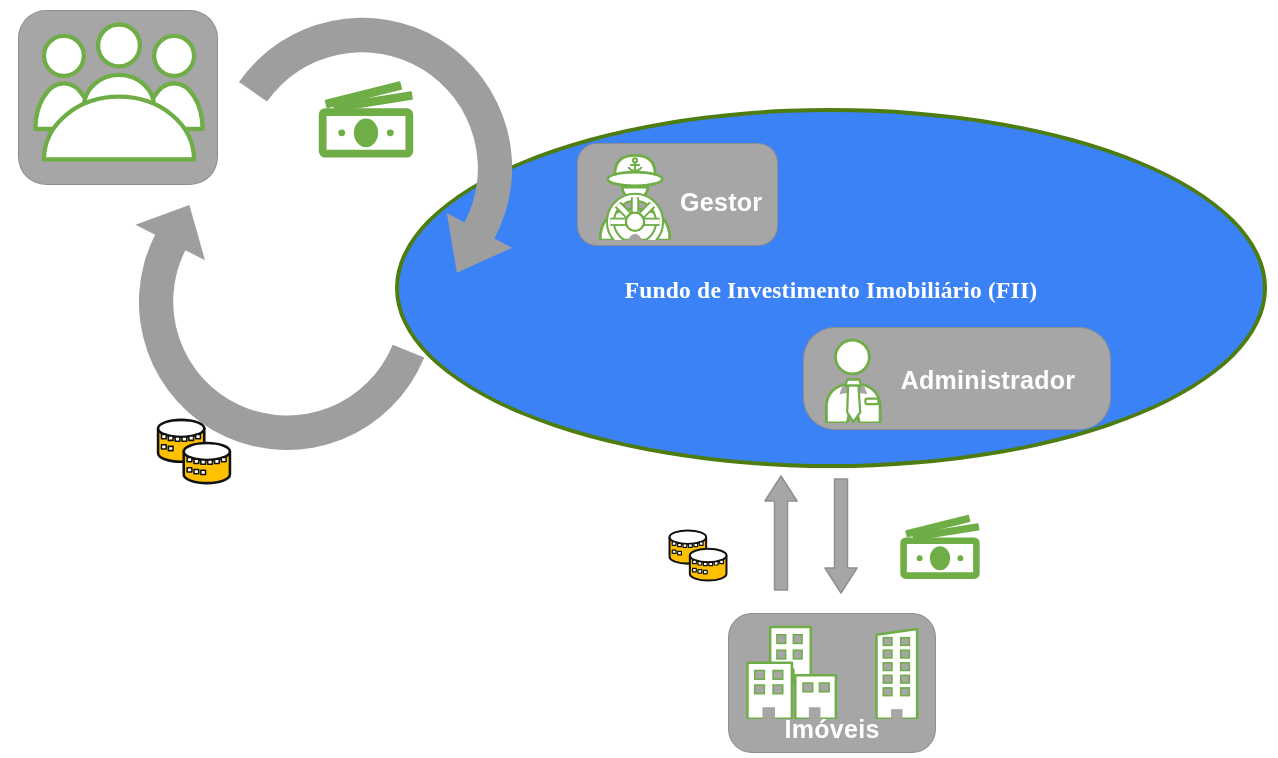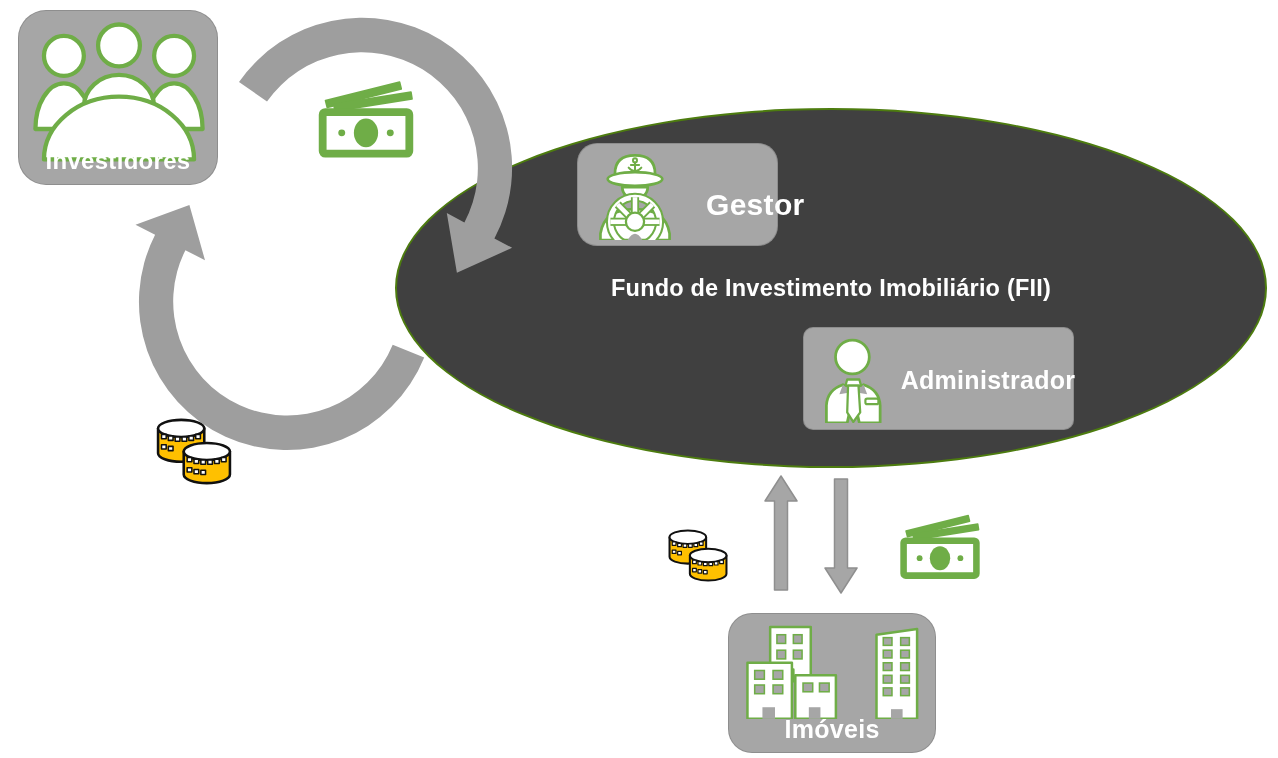--- a/index.html
+++ b/index.html
@@ -1,21 +1,21 @@
 <!DOCTYPE html>
 <html><head>
 <meta charset="utf-8">
 <style>
   html,body{margin:0;padding:0;background:#fff;}
   .canvas{position:relative;width:1278px;height:758px;background:#fff;overflow:hidden;
           font-family:"Liberation Sans",sans-serif;}
   .abs{position:absolute;}
   .node{background:#A6A6A6;border:1px solid rgba(0,0,0,0.14);box-sizing:border-box;}
   .node-label{color:#fff;font-weight:bold;letter-spacing:0.3px;white-space:nowrap;}
-  .fund-ellipse{background:#404040;border:2px solid #4d7c0f;border-radius:50%;box-sizing:border-box;}
+  .fund-ellipse{background:#3b82f6;border:4px solid #4d7c0f;border-radius:50%;box-sizing:border-box;font-family:Liberation Serif, serif;}
   .fund-title{color:#fff;font-weight:bold;font-size:23.5px;text-align:center;width:100%;letter-spacing:0.2px;}
   svg{display:block;}
   .defs{position:absolute;width:0;height:0;overflow:hidden;}
 </style>
 </head>
 <body>
 
 <svg class="defs" aria-hidden="true">
   <defs>
     <symbol id="sym-money" viewBox="0 0 120 92">
@@ -83,21 +83,20 @@
       <g fill="#ffffff" stroke="#6FAD47" stroke-width="4.5" stroke-linejoin="round">
         <circle cx="42" cy="43" r="21"></circle>
         <circle cx="158" cy="43" r="21"></circle>
         <path d="M 12,120 a 30,48 0 0 1 60,0 z"></path>
         <path d="M 128,120 a 30,48 0 0 1 60,0 z"></path>
         <circle cx="100" cy="32" r="22"></circle>
         <path d="M 63,97 a 37,34 0 0 1 74,0 z"></path>
         <path d="M 21,152 a 79,66 0 0 1 158,0 z"></path>
       </g>
     </svg>
-    <div class="abs node-label" style="bottom:9px;left:0;width:100%;text-align:center;font-size:24px;">Investidores</div>
   </div>
 
   <div class="abs node" style="left:577px;top:143px;width:201px;height:103px;border-radius:20px;">
     <svg class="abs" style="left:16px;top:5px;" width="82" height="91" viewBox="0 0 90 100">
       <g fill="#ffffff" stroke="#6FAD47" stroke-width="3" stroke-linejoin="round">
         <path d="M 23,27 Q 23,7 45,7 Q 67,7 67,27 L 66,31 Q 45,24 24,31 Z"></path>
         <ellipse cx="45" cy="33" rx="30" ry="7.5"></ellipse>
         <path d="M 31,42 a 14,13 0 0 0 28,0 z"></path>
         <path d="M 7,100 L 7,93 Q 11,66 45,66 Q 79,66 83,93 L 83,100 Z"></path>
       </g>
@@ -121,24 +120,24 @@
           <line x1="45" y1="80" x2="72" y2="80"></line>
             <line x1="45" y1="80" x2="64" y2="61"></line>
           <line x1="45" y1="80" x2="45" y2="53"></line>
             <line x1="45" y1="80" x2="26" y2="61"></line>
           <line x1="45" y1="80" x2="18" y2="80"></line>
         </g>
         <circle cx="45" cy="80" r="10" fill="#ffffff" stroke="#6FAD47" stroke-width="2.5"></circle>
         <path d="M 37,100 Q 45,86 53,100 Z" fill="#A6A6A6"></path>
       </g>
     </svg>
-    <div class="abs node-label" style="left:102px;top:44px;font-size:30px;margin-left:26px;">Gestor</div>
-  </div>
-
-  <div class="abs node" style="left:803px;top:327px;width:271px;height:103px;border-radius:10px;">
+    <div class="abs node-label" style="left:102px;top:44px;font-size:25px;">Gestor</div>
+  </div>
+
+  <div class="abs node" style="left:803px;top:327px;width:308px;height:103px;border-radius:32px;">
     <svg class="abs" style="left:12px;top:8px;" width="78" height="87" viewBox="0 0 90 100">
       <g fill="#ffffff" stroke="#6FAD47" stroke-width="3.2" stroke-linejoin="round">
         <circle cx="42" cy="24" r="19.5"></circle>
         <path d="M 12,100 L 12,80 Q 13,62 31,56 L 44,64 L 36,100 Z"></path>
         <path d="M 74,100 L 74,80 Q 73,62 55,56 L 42,64 L 50,100 Z"></path>
       </g>
       <g fill="#A6A6A6">
         <path d="M 31,56 L 44,64 L 27,67 Z"></path>
         <path d="M 55,56 L 42,64 L 59,67 Z"></path>
       </g>

